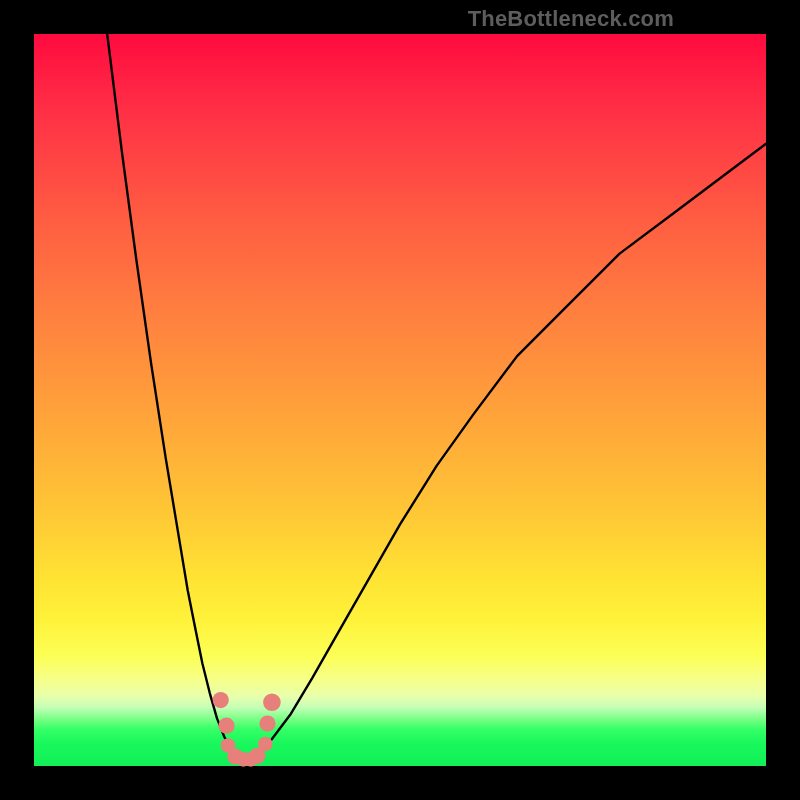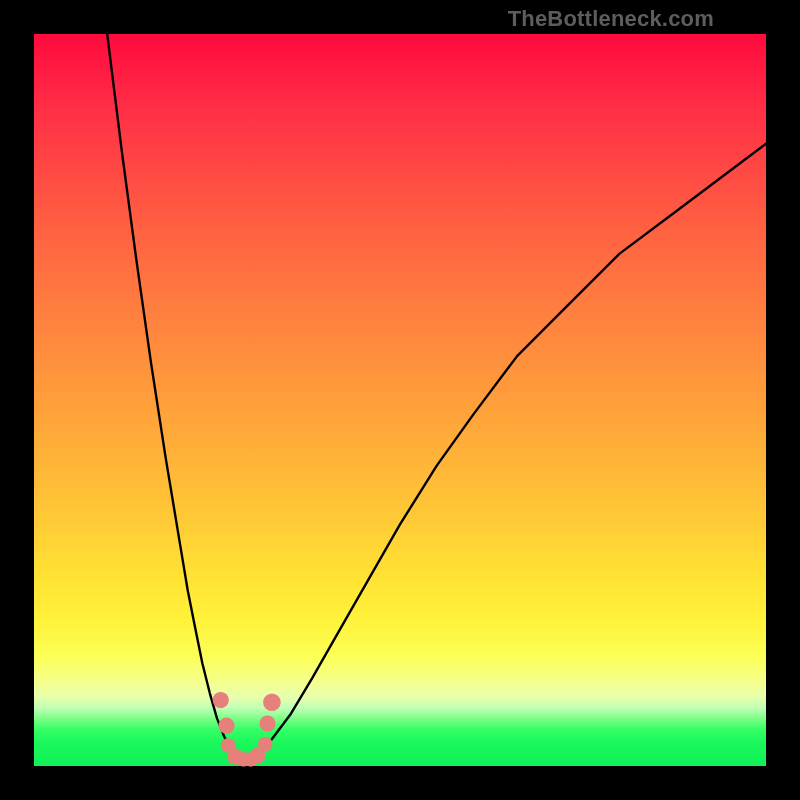--- a/index.html
+++ b/index.html
@@ -11,21 +11,20 @@
     overflow: hidden;
     font-family: Arial, Helvetica, sans-serif;
   }
   .frame {
     position: absolute;
     left: 0;
     top: 0;
     width: 684px;
     height: 800px;
     background: #000;
-    padding-left: 40px;
   }
   .plot {
     position: absolute;
     left: 34px;
     top: 34px;
     width: 732px;
     height: 732px;
     
     background: linear-gradient(
       to bottom,

